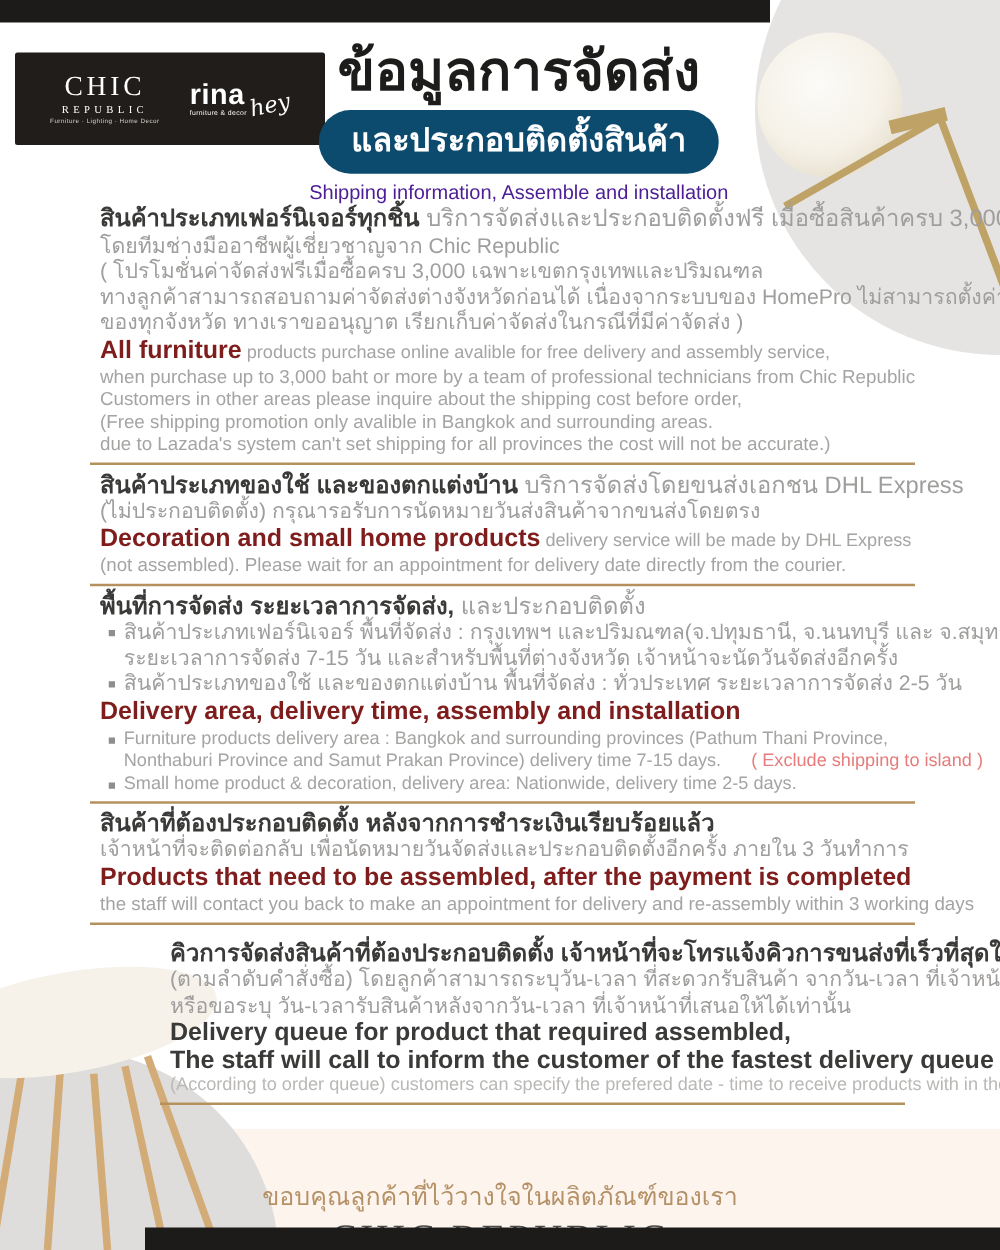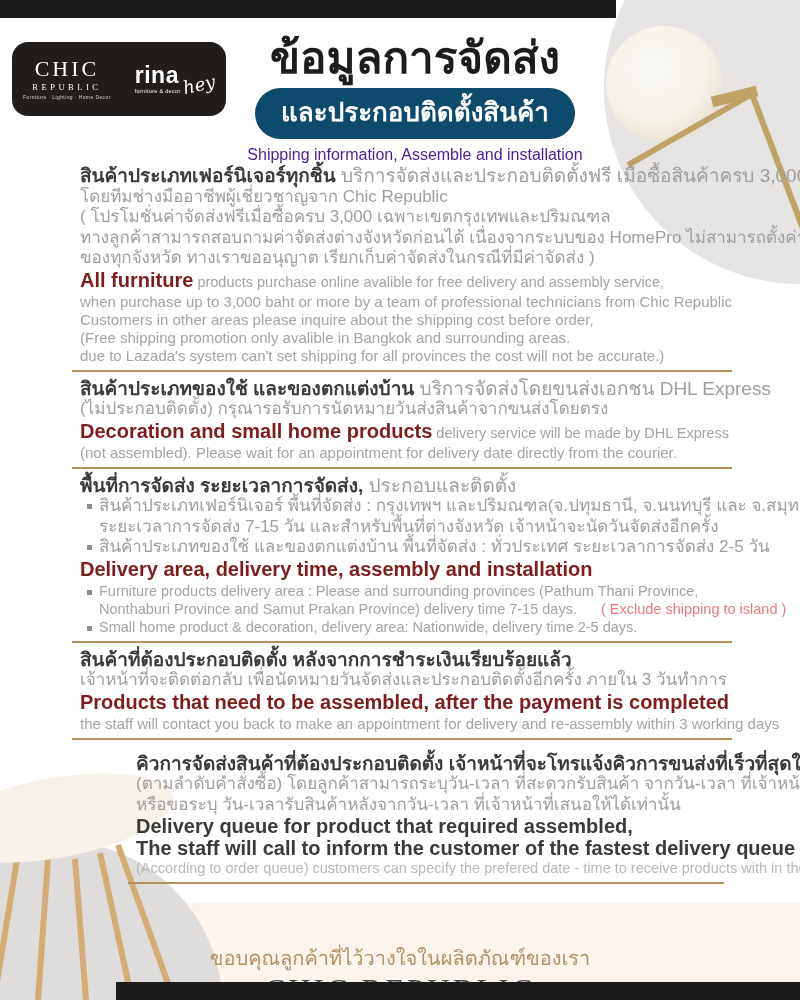--- a/index.html
+++ b/index.html
@@ -7,21 +7,21 @@
     width:800px;height:1000px;position:relative;overflow:hidden;background:#ffffff;
     font-family:"Liberation Sans","DejaVu Sans",sans-serif;color:#3a3a39;
   }
   .top-bar{position:absolute;left:0;top:0;width:616px;height:18px;background:#1d1b19;z-index:2;}
   .header-deco{position:absolute;left:0;top:0;z-index:0;}
   .stool-deco{position:absolute;left:0;top:758px;z-index:1;}
   .footer-band{position:absolute;left:0;top:903px;width:800px;height:79px;background:#fdf4ee;z-index:0;}
   .bottom-bar{position:absolute;left:116px;top:982px;width:684px;height:18px;background:#1d1b19;z-index:3;}
 
   .logo-box{
-    position:absolute;left:12px;top:42px;width:214px;height:74px;background:#201d1b;border-radius:16px;
+    position:absolute;left:12px;top:42px;width:248px;height:74px;background:#201d1b;border-radius:2px;
     display:flex;align-items:center;justify-content:center;gap:24px;color:#fff;z-index:3;
   }
   .chic-logo{text-align:center;line-height:1;}
   .chic-name{font-family:"Liberation Serif","DejaVu Serif",serif;font-size:22px;letter-spacing:3px;}
   .chic-sub{font-family:"Liberation Serif","DejaVu Serif",serif;font-size:8.5px;letter-spacing:3.5px;margin-top:3px;}
   .chic-tag{font-size:5px;letter-spacing:.4px;margin-top:3px;color:#d6d1cb;}
   .rina-logo{display:flex;align-items:flex-start;line-height:1;}
   .rina-name{font-size:23px;font-weight:bold;letter-spacing:.5px;}
   .rina-sub{font-size:5.5px;margin-top:2px;letter-spacing:.3px;}
   .rina-script{font-family:"DejaVu Serif","Liberation Serif",serif;font-style:italic;font-size:18px;margin:12px 0 0 2px;transform:rotate(-12deg);}
@@ -115,37 +115,37 @@
 
   <section>
     <p class="th-lead"><b>สินค้าประเภทของใช้ และของตกแต่งบ้าน</b> <span>บริการจัดส่งโดยขนส่งเอกชน DHL Express</span></p>
     <p class="th-body">(ไม่ประกอบติดตั้ง) กรุณารอรับการนัดหมายวันส่งสินค้าจากขนส่งโดยตรง</p>
     <p class="en-lead"><b>Decoration and small home products</b> <span>delivery service will be made by DHL Express</span></p>
     <p class="en-body">(not assembled). Please wait for an appointment for delivery date directly from the courier.</p>
   </section>
   <hr class="divider">
 
   <section>
-    <p class="th-lead"><b>พื้นที่การจัดส่ง ระยะเวลาการจัดส่ง,</b> <span>ประกอบและติดตั้ง</span></p>
+    <p class="th-lead"><b>พื้นที่การจัดส่ง ระยะเวลาการจัดส่ง,</b> <span>และประกอบติดตั้ง</span></p>
     <div class="bullet-row">
       <span class="bullet-dot"></span>
       <div class="bullet-text">
         <div>สินค้าประเภทเฟอร์นิเจอร์ พื้นที่จัดส่ง : กรุงเทพฯ และปริมณฑล(จ.ปทุมธานี, จ.นนทบุรี และ จ.สมุทรปราการ)</div>
         <div>ระยะเวลาการจัดส่ง 7-15 วัน และสำหรับพื้นที่ต่างจังหวัด เจ้าหน้าจะนัดวันจัดส่งอีกครั้ง</div>
       </div>
     </div>
     <div class="bullet-row">
       <span class="bullet-dot"></span>
       <div class="bullet-text">สินค้าประเภทของใช้ และของตกแต่งบ้าน พื้นที่จัดส่ง : ทั่วประเทศ ระยะเวลาการจัดส่ง 2-5 วัน</div>
     </div>
     <p class="en-lead"><b>Delivery area, delivery time, assembly and installation</b></p>
     <div class="bullet-row">
       <span class="bullet-dot"></span>
       <div class="bullet-text en">
-        <div>Furniture products delivery area : Please and surrounding provinces (Pathum Thani Province,</div>
+        <div>Furniture products delivery area : Bangkok and surrounding provinces (Pathum Thani Province,</div>
         <div><span>Nonthaburi Province and Samut Prakan Province) delivery time 7-15 days.</span> <span class="red">( Exclude shipping to island )</span></div>
       </div>
     </div>
     <div class="bullet-row">
       <span class="bullet-dot"></span>
       <div class="bullet-text en">Small home product &amp; decoration, delivery area: Nationwide, delivery time 2-5 days.</div>
     </div>
   </section>
   <hr class="divider">
 

